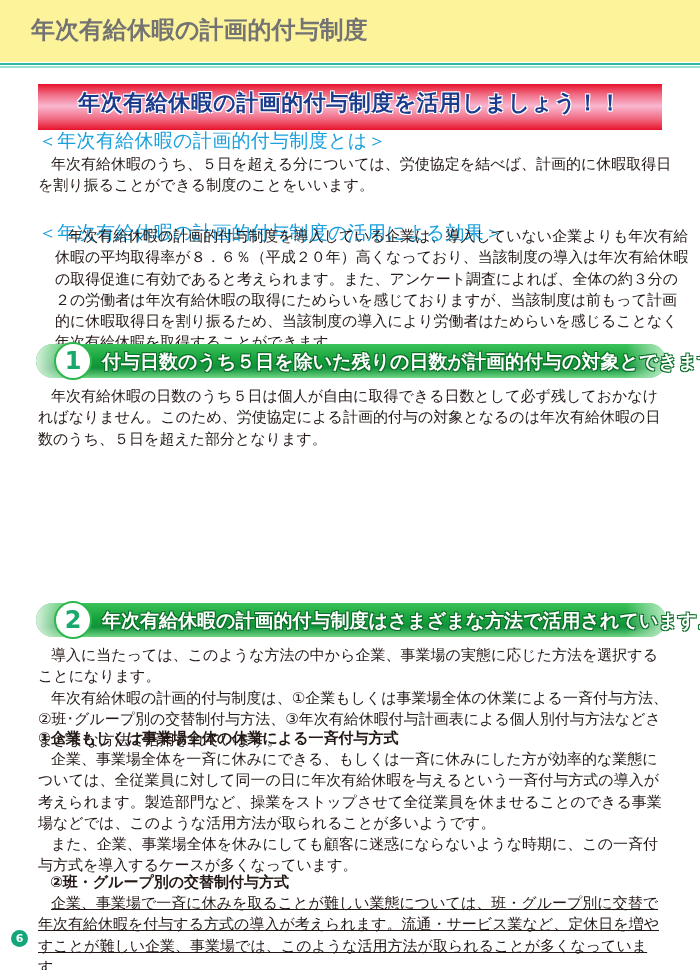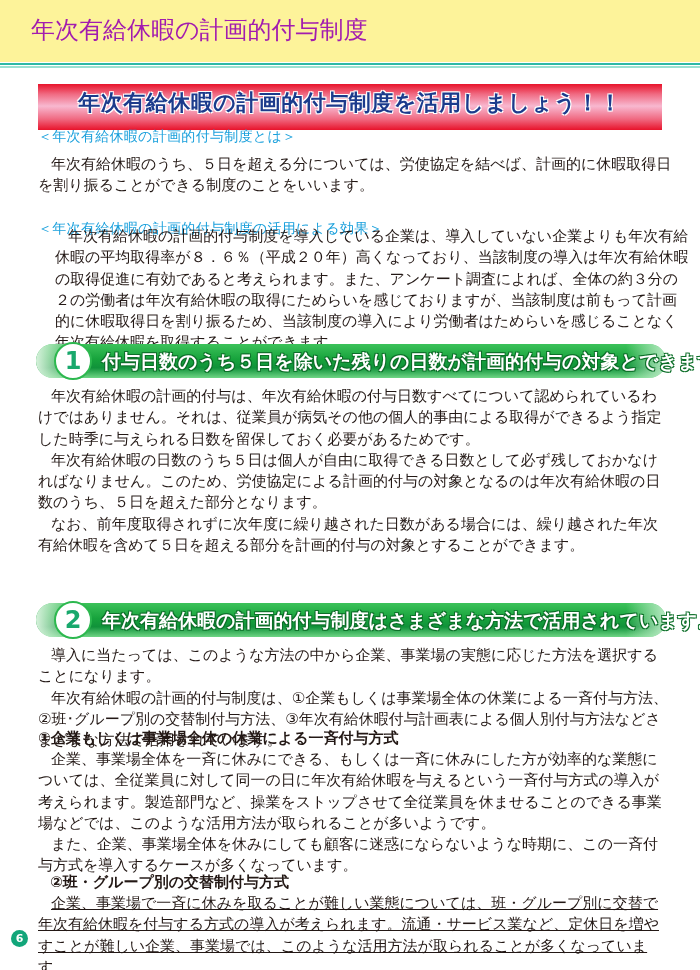--- a/index.html
+++ b/index.html
@@ -5,40 +5,40 @@
     * { box-sizing: border-box; margin: 0; padding: 0; }
     html, body { width: 700px; height: 970px; background: #ffffff; overflow: hidden; }
     body { font-family: "DejaVu Sans", "Liberation Sans", sans-serif; color: #231815; position: relative; }
 
     .top-banner {
       position: absolute; left: 0; top: 0; width: 700px; height: 62px;
       background: #fdf39a;
     }
     .top-banner .title {
       position: absolute; left: 31px; top: 14px;
-      font-size: 24px; font-weight: normal; letter-spacing: 0px; color: #a21caf;
+      font-size: 24px; font-weight: bold; letter-spacing: 0px; color: #737373;
     }
     .top-rule-1 { position: absolute; left: 0; top: 63px; width: 700px; height: 2px; background: #2fb9a6; }
     .top-rule-2 { position: absolute; left: 0; top: 66px; width: 700px; height: 2px; background: #9be0d2; }
 
     .pink-banner {
       position: absolute; left: 38px; top: 84px; width: 624px; height: 46px;
       background: linear-gradient(to bottom, #e8132b 0%, #f06a82 22%, #f8b8d0 48%, #f06a82 76%, #e8132b 100%);
       text-align: center;
     }
     .pink-banner .text {
       display: inline-block; margin-top: 4px;
       font-size: 22px; font-weight: bold; color: #1c3b8c;
       text-shadow: 1px 1px 0 #ffffff, -1px -1px 0 #ffffff, 1px -1px 0 #ffffff, -1px 1px 0 #ffffff;
       letter-spacing: 0.5px;
     }
 
     .blue-heading {
       position: absolute; left: 38px;
-      font-size: 14px; color: #1aa0dc; font-weight: normal; letter-spacing: 0.3px;
+      font-size: 19px; color: #1aa0dc; font-weight: normal; letter-spacing: 0.3px;
     }
 
     .para {
       position: absolute; left: 38px; width: 634px;
       font-size: 15px; line-height: 21.3px; color: #231815;
     }
     .para .indent { display: inline-block; width: 13px; }
 
     .green-banner {
       position: absolute; left: 36px; width: 630px; height: 34px;
@@ -93,23 +93,21 @@
 <div class="para" style="top:226px;margin-left:17px;"><span class="indent"></span><span>年次有給休暇の計画的付与制度を導入している企業は、導入していない企業よりも年次有給休暇の平均取得率が８．６％（平成２０年）高くなっており、当該制度の導入は年次有給休暇の取得促進に有効であると考えられます。また、アンケート調査によれば、全体の約３分の２の労働者は年次有給休暇の取得にためらいを感じておりますが、当該制度は前もって計画的に休暇取得日を割り振るため、当該制度の導入により労働者はためらいを感じることなく年次有給休暇を取得することができます。</span></div>
 
 <div class="green-banner" style="top:344px;">
   <div class="fade-left"></div>
   <div class="fade-right"></div>
   <div class="num-circle">1</div>
   <div class="label">付与日数のうち５日を除いた残りの日数が計画的付与の対象とできます。</div>
 </div>
 
 <div class="para" style="top:386px;">
-  <div><span class="indent"></span><span>年次有給休暇の計画的付与は、年次有給休暇の付与日数すべてについて認められているわけではありません。それは、従業員が病気その他の個人的事由による取得ができるよう指定した時季に与えられる日数を留保しておく必要があるためです。</span></div>
   <div><span class="indent"></span><span>年次有給休暇の日数のうち５日は個人が自由に取得できる日数として必ず残しておかなければなりません。このため、労使協定による計画的付与の対象となるのは年次有給休暇の日数のうち、５日を超えた部分となります。</span></div>
-  <div><span class="indent"></span><span>なお、前年度取得されずに次年度に繰り越された日数がある場合には、繰り越された年次有給休暇を含めて５日を超える部分を計画的付与の対象とすることができます。</span></div>
 </div>
 
 <div class="green-banner" style="top:603px;">
   <div class="fade-left"></div>
   <div class="fade-right"></div>
   <div class="num-circle">2</div>
   <div class="label">年次有給休暇の計画的付与制度はさまざまな方法で活用されています。</div>
 </div>
 
 <div class="para" style="top:645px;">

